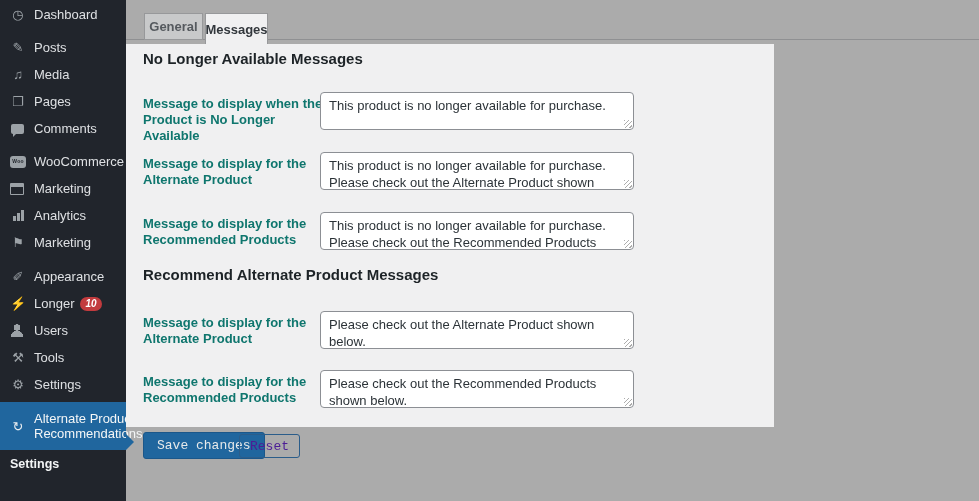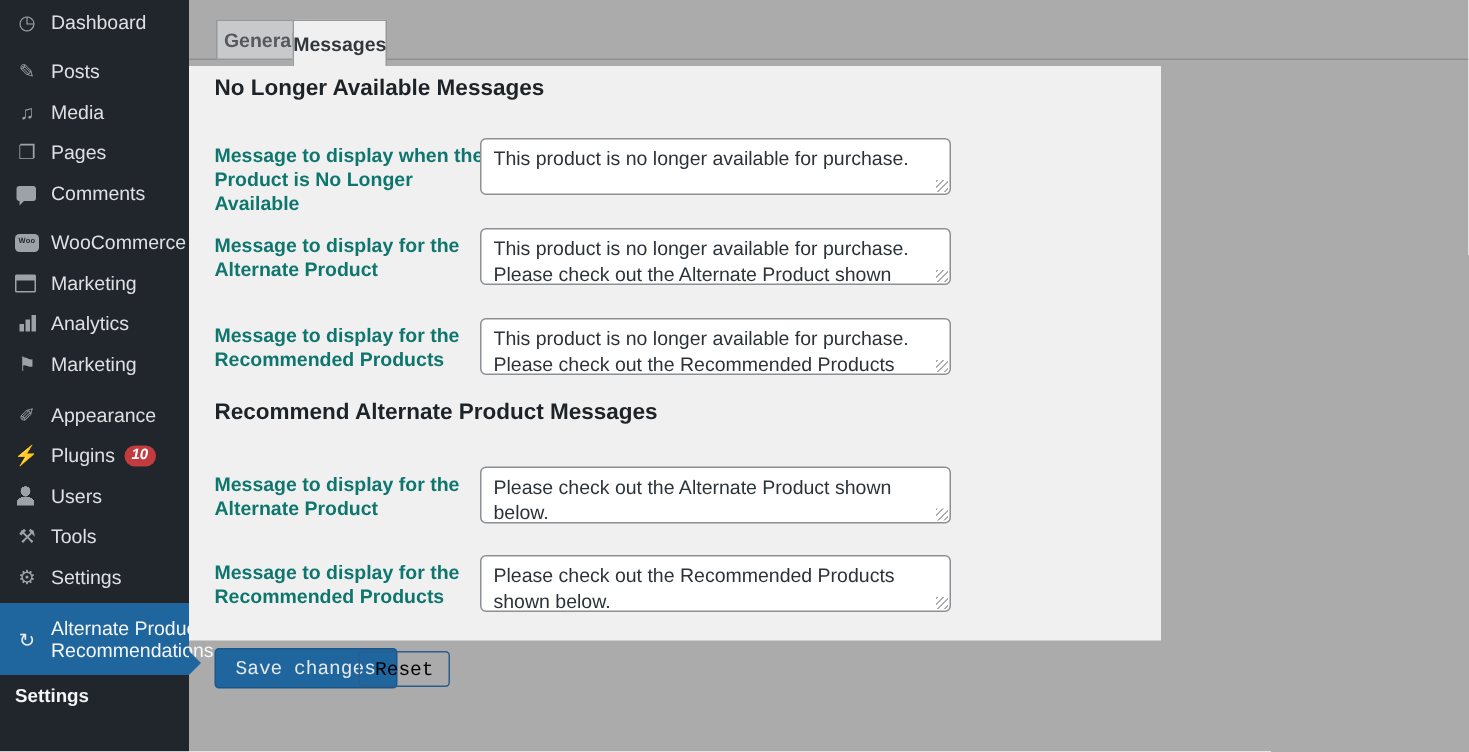--- a/index.html
+++ b/index.html
@@ -65,42 +65,42 @@
   .smi.current{color:#f3f5f6;font-weight:bold;}
   
   .tabline{position:absolute;left:126px;right:0;top:39px;height:1px;background:#8f9092;}
   .tab{
     position:absolute;top:13px;box-sizing:border-box;
     display:flex;align-items:center;justify-content:center;
     font-size:13px;font-weight:600;cursor:pointer;
     border:1px solid #97989a;
   }
   .tab-general{left:144px;width:59px;height:27px;background:#c8c9ca;color:#55595e;}
-  .tab-messages{left:195px;width:63px;height:31px;background:#f0f0f1;color:#32373c;
+  .tab-messages{left:205px;width:63px;height:31px;background:#f0f0f1;color:#32373c;
     border-bottom:none;z-index:2;}
   
   .panel{position:absolute;left:126px;top:44px;width:648px;height:383px;background:#f0f0f1;}
   .sec-heading{position:absolute;left:17px;margin:0;font-size:15px;font-weight:700;color:#1d2327;}
   .f-label{position:absolute;left:17px;width:190px;font-size:13px;font-weight:700;
     color:#0f766e;line-height:16px;}
   .f-input{
     position:absolute;left:194px;width:314px;height:38px;box-sizing:border-box;
     background:#fff;border:1px solid #8c8f94;border-radius:4px;
     padding:4px 8px;font-family:"Liberation Sans",sans-serif;font-size:13px;
     line-height:17px;color:#2c3338;resize:none;overflow:hidden;outline:none;
     background-image:repeating-linear-gradient(135deg,#adadad 0 1px,transparent 1px 3px);
     background-size:8px 8px;background-position:right 1px bottom 1px;background-repeat:no-repeat;
   }
   
   .btn{position:absolute;box-sizing:border-box;font-family:Liberation Mono, monospace;
     font-size:13px;border-radius:3px;cursor:pointer;display:flex;align-items:center;justify-content:center;}
   .btn-save{left:143px;top:432px;height:27px;padding:0 13px;background:#20669e;
     border:1px solid #1b578a;color:#e6e9ea;}
   .btn-reset{left:239px;top:434px;height:24px;padding:3px 10px;background:transparent;
-    border:1px solid #2b5d8a;color:#000000;}
+    border:1px solid #2b5d8a;color:#4c1d95;}
 </style>
 </head>
 <body>
 
 <div id="screen">
 
   <aside class="sidebar">
 
     <div class="mi">
       <span class="ic">◷</span>
@@ -144,21 +144,21 @@
       <span class="ic">⚑</span>
       <span class="lb">Marketing</span>
     </div>
 
     <div class="mi gap8">
       <span class="ic">✐</span>
       <span class="lb">Appearance</span>
     </div>
     <div class="mi">
       <span class="ic">⚡</span>
-      <span class="lb">Plugins</span>
+      <span class="lb">Longer</span>
       <span class="badge">10</span>
     </div>
     <div class="mi">
       <span class="ic-user"></span>
       <span class="lb">Users</span>
     </div>
     <div class="mi">
       <span class="ic">⚒</span>
       <span class="lb">Tools</span>
     </div>

